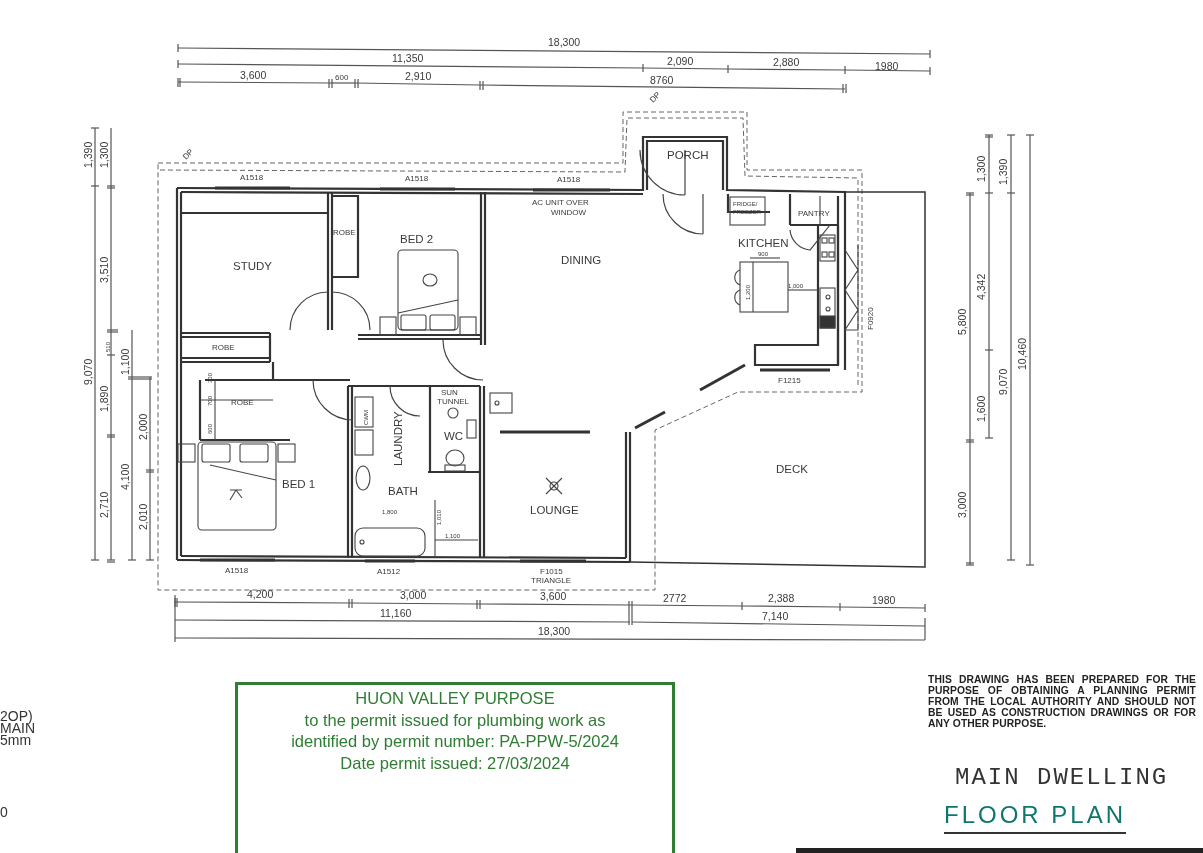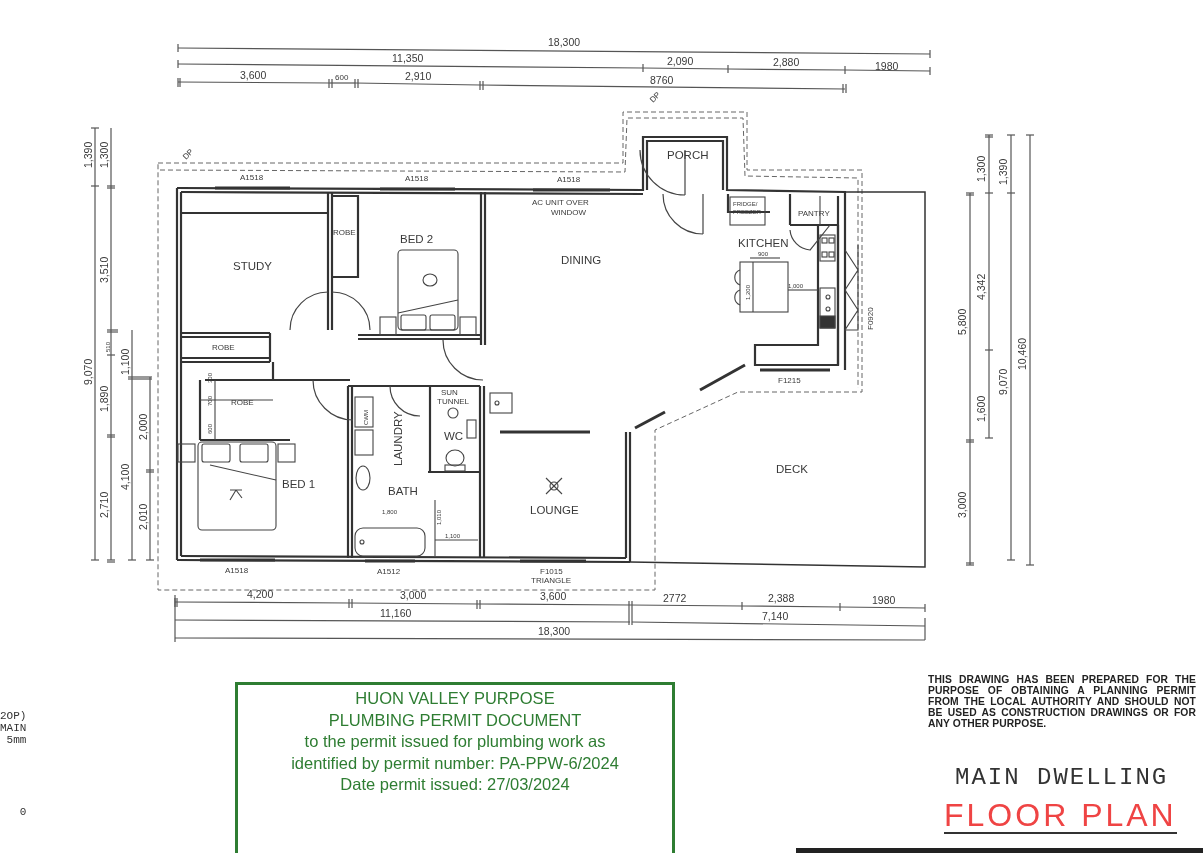--- a/index.html
+++ b/index.html
@@ -15,23 +15,23 @@
     border:3px solid #2e7d32; box-sizing:border-box; text-align:center;
     color:#2e7d32; font-family:"Liberation Sans", sans-serif; font-size:16.5px; line-height:21.5px; padding-top:3px;
   }
   #permit-box div { white-space:nowrap; }
   #disclaimer {
     position:absolute; left:928px; top:674px; width:268px; font-size:10.3px; line-height:11px;
     font-family:"Liberation Sans", sans-serif; font-weight:bold; color:#222; text-align:justify; letter-spacing:0.1px;
     text-transform:uppercase;
   }
   #title1 { position:absolute; left:955px; top:764px; font-size:24px; letter-spacing:2px; color:#333; font-family:Liberation Mono, monospace; font-weight:normal; }
-  #title2 { position:absolute; left:944px; top:798px; font-size:32px; letter-spacing:3px; color:#ef4444; font-family:"Liberation Sans", sans-serif; border-bottom:2px solid #333; line-height:34px; }
+  #title2 { position:absolute; left:944px; top:798px; font-size:24px; letter-spacing:3px; color:#0f766e; font-family:"Liberation Sans", sans-serif; border-bottom:2px solid #333; line-height:34px; }
   #bottom-bar { position:absolute; left:796px; top:848px; width:407px; height:6px; background:#222; }
-  #left-notes { position:absolute; left:0; top:710px; font-size:11px; line-height:12px; color:#333; font-family:Liberation Mono, monospace;text-align:right; }
+  #left-notes { position:absolute; left:0; top:710px; font-size:14px; line-height:12px; color:#333; font-family:Liberation Sans, sans-serif; }
   #left-notes div { white-space:nowrap; }
 </style>
 </head>
 <body>
 
 <svg id="plan" width="1203" height="853" viewBox="0 0 1203 853" xmlns="http://www.w3.org/2000/svg">
   <g stroke="#555" stroke-width="1.2" fill="none">
 
     <line x1="178" y1="48" x2="930" y2="54"></line>
     <line x1="178" y1="44" x2="178" y2="52"></line>
@@ -378,22 +378,21 @@
 <div id="left-notes">
   <div>2OP)</div>
   <div>MAIN</div>
   <div>5mm</div>
   <div style="height:60px"></div>
   <div>0</div>
 </div>
 
 <div id="permit-box">
   <div>HUON VALLEY PURPOSE</div>
-  <div>PLUMBING PERMIT DOCUMENT</div>
   <div>to the permit issued for plumbing work as</div>
-  <div>identified by permit number: PA-PPW-6/2024</div>
+  <div>identified by permit number: PA-PPW-5/2024</div>
   <div>Date permit issued: 27/03/2024</div>
 </div>
 
 <div id="disclaimer">THIS DRAWING HAS BEEN PREPARED FOR THE PURPOSE OF OBTAINING A PLANNING PERMIT FROM THE LOCAL AUTHORITY AND SHOULD NOT BE USED AS CONSTRUCTION DRAWINGS OR FOR ANY OTHER PURPOSE.</div>
 <div id="title1">MAIN DWELLING</div>
 <div id="title2">FLOOR PLAN</div>
 <div id="bottom-bar"></div>
 
 </body></html>

